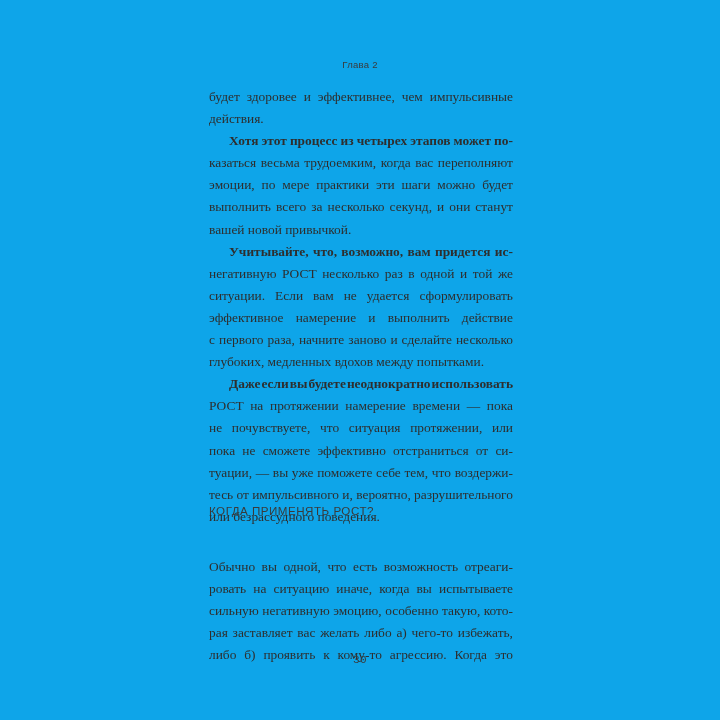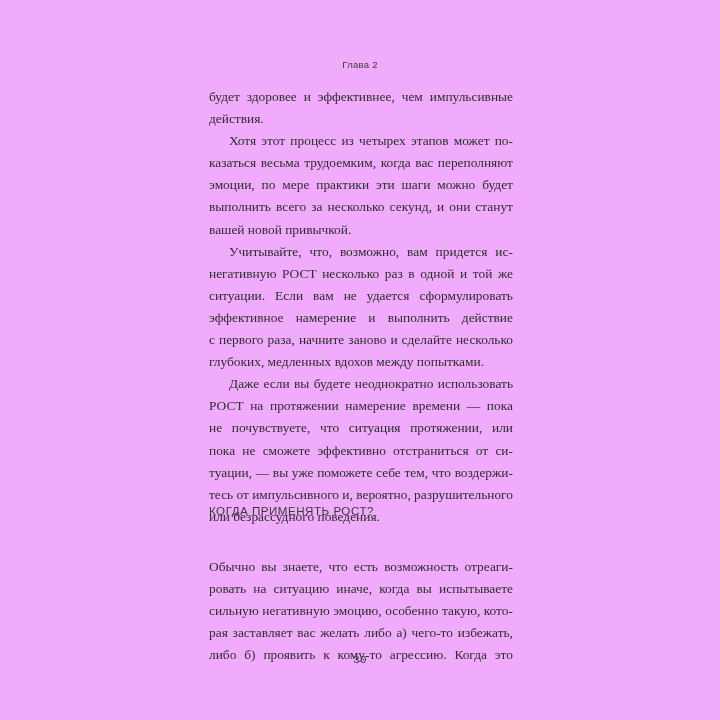--- a/index.html
+++ b/index.html
@@ -14,21 +14,21 @@
     overflow: hidden;
     font-family: "Liberation Serif", "DejaVu Serif", serif;
     color: #2e2e2e;
     -webkit-font-smoothing: antialiased;
   }
 
   .page {
     position: relative;
     width: 720px;
     height: 720px;
-    background: #f0abfc;
+    background: #0ea5e9;
     box-sizing: border-box;
   }
 
   
   .running-head {
     position: absolute;
     top: 59px;
     left: 0;
     width: 720px;
     text-align: center;
@@ -63,20 +63,21 @@
   .line.justify {
     display: flex;
     justify-content: space-between;
     white-space: normal;
   }
   .line.justify > span {
     white-space: pre;
   }
   .line.indent {
     padding-left: 20px;
+    font-weight: bold;
   }
 
   
   .section-heading {
     position: absolute;
     left: 209px;
     top: 503px;
     font-family: "Liberation Sans", "DejaVu Sans", sans-serif;
     font-size: 11.6px;
     letter-spacing: 0.5px;
@@ -272,21 +273,21 @@
       </p>
     </div>
 
   <div class="section-heading">КОГДА ПРИМЕНЯТЬ РОСТ?</div>
 
   <div class="text-column-2">
       <p class="para">
         <span class="line justify">
           <span>Обычно</span>
           <span>вы</span>
-          <span>знаете,</span>
+          <span>одной,</span>
           <span>что</span>
           <span>есть</span>
           <span>возможность</span>
           <span>отреаги-</span>
         </span>
         <span class="line justify">
           <span>ровать</span>
           <span>на</span>
           <span>ситуацию</span>
           <span>иначе,</span>

